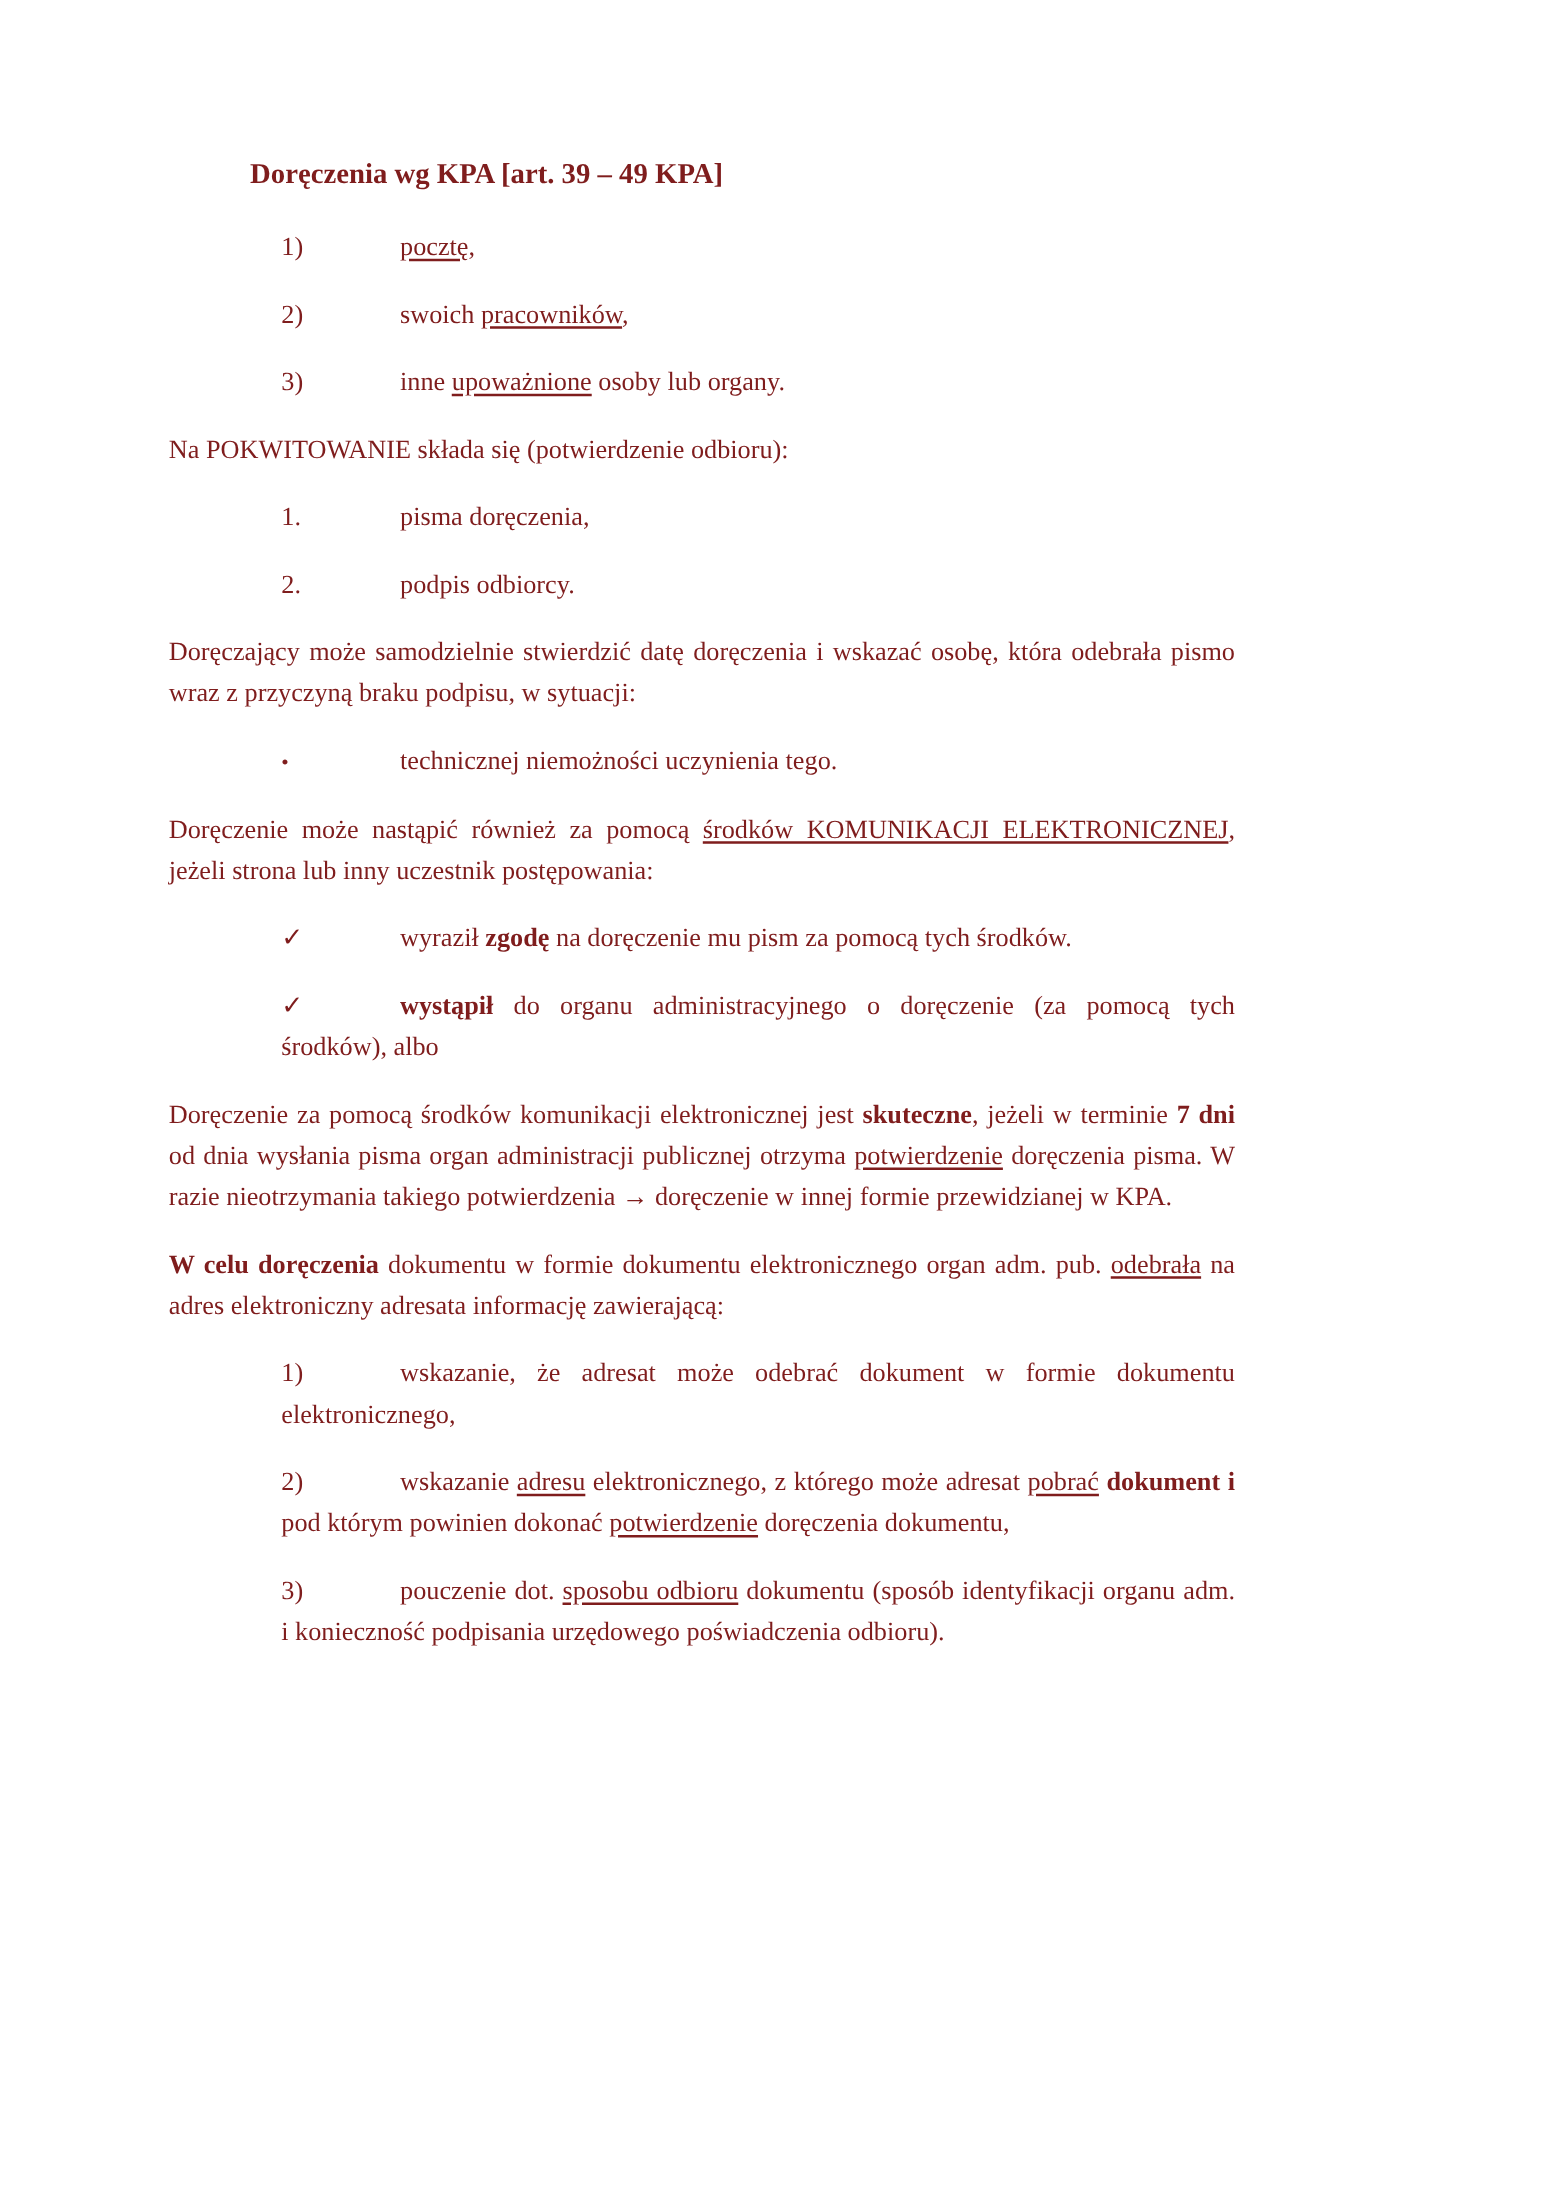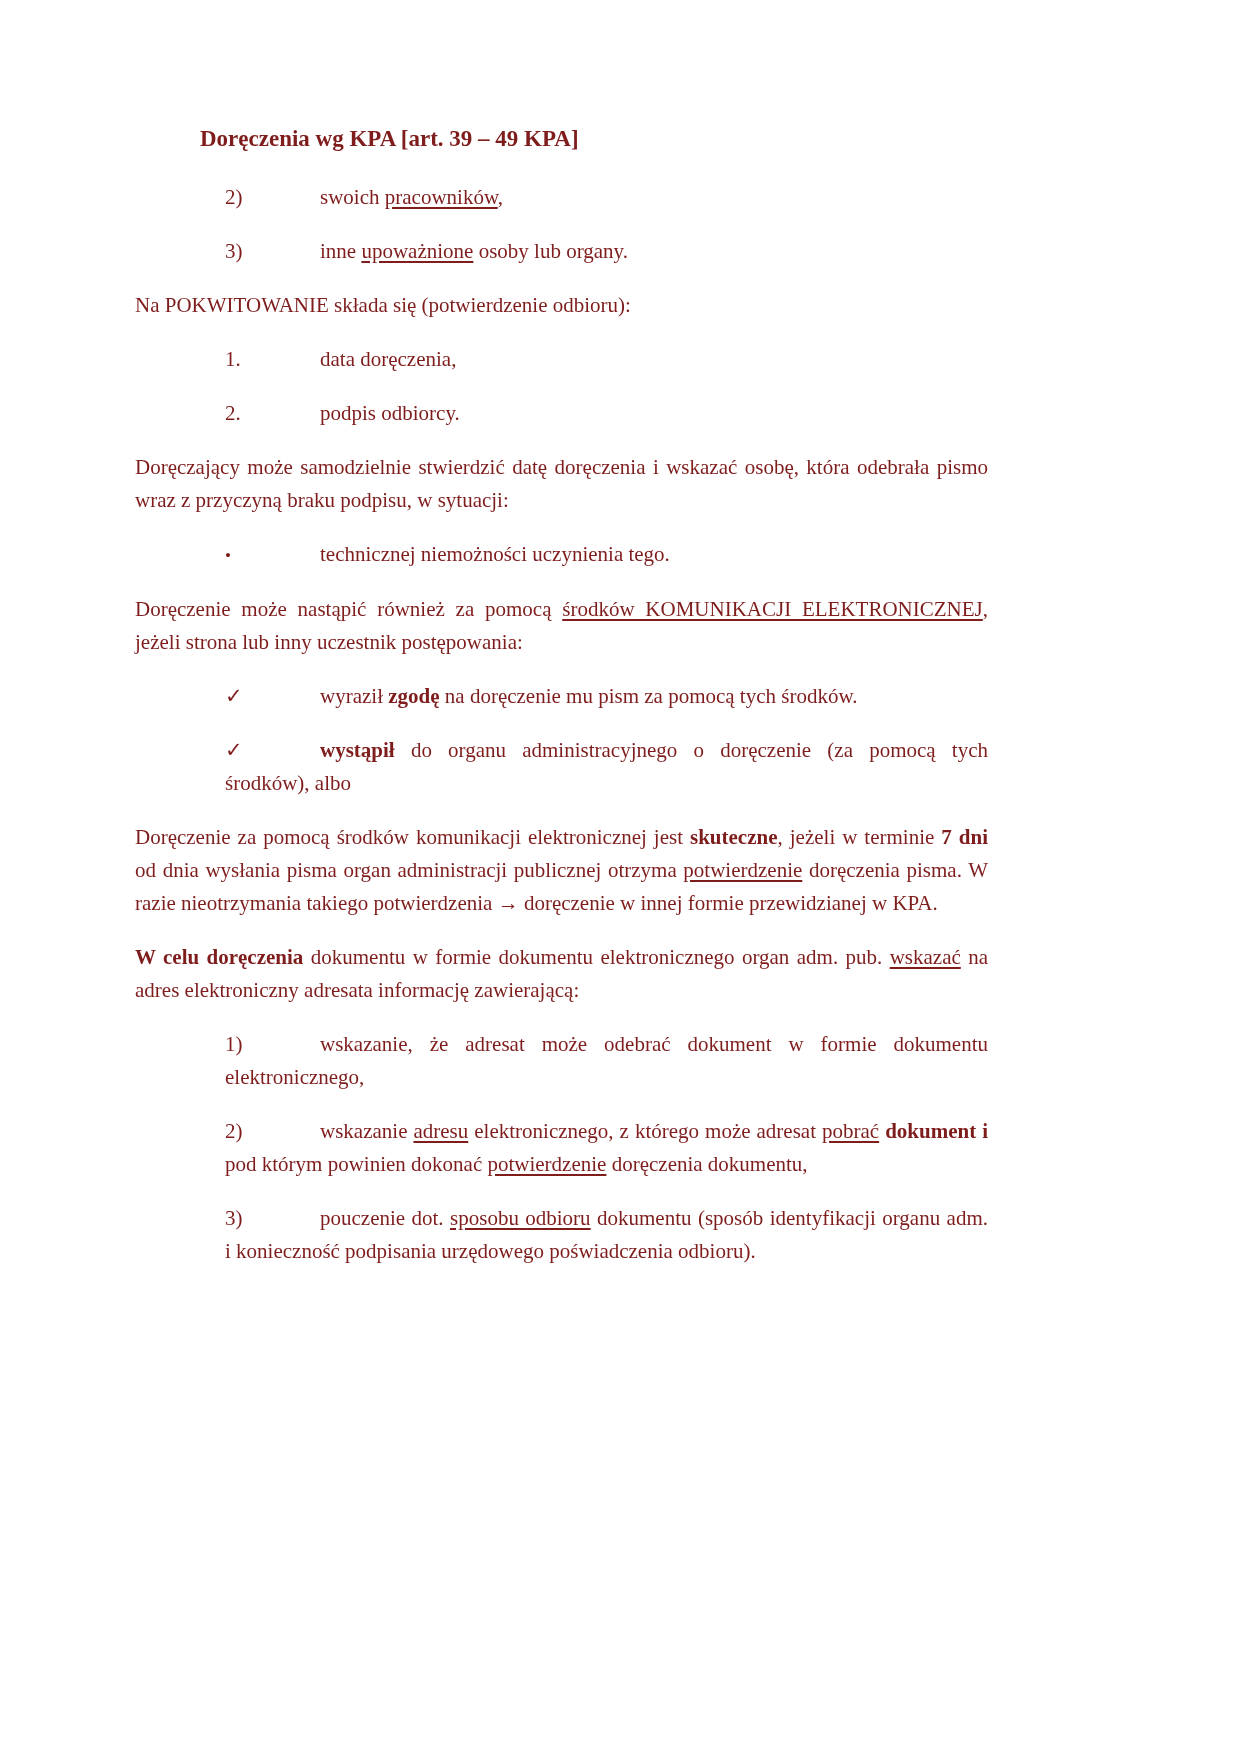--- a/index.html
+++ b/index.html
@@ -31,33 +31,36 @@
 </style>
 </head>
 <body>
 
 <div class="page">
 
   <div class="title"><span class="b">Doręczenia wg KPA [art. 39 – 49 KPA]</span></div>
 
 
 
+  <div class="li">
+    <span class="marker">1)</span><span class="li-text"><span class="u">pocztę</span><span>,</span></span>
+  </div>
 
   <div class="li">
     <span class="marker">2)</span><span class="li-text"><span>swoich </span><span class="u">pracowników</span><span>,</span></span>
   </div>
 
   <div class="li">
     <span class="marker">3)</span><span class="li-text"><span>inne </span><span class="u">upoważnione</span><span> osoby lub organy.</span></span>
   </div>
 
   <div class="para"><span>Na POKWITOWANIE składa się (potwierdzenie odbioru):</span></div>
 
   <div class="li">
-    <span class="marker">1.</span><span class="li-text"><span>data doręczenia,</span></span>
+    <span class="marker">1.</span><span class="li-text"><span>pisma doręczenia,</span></span>
   </div>
 
   <div class="li">
     <span class="marker">2.</span><span class="li-text"><span>podpis odbiorcy.</span></span>
   </div>
 
   <div class="para"><span>Doręczający może samodzielnie stwierdzić datę doręczenia i wskazać osobę, która odebrała pismo wraz z przyczyną braku podpisu, w sytuacji:</span></div>
 
 
   <div class="li">
@@ -69,21 +72,21 @@
   <div class="li">
     <span class="marker">✓</span><span class="li-text"><span>wyraził </span><span class="b">zgodę</span><span> na doręczenie mu pism za pomocą tych środków.</span></span>
   </div>
 
   <div class="li">
     <span class="marker">✓</span><span class="li-text"><span class="b">wystąpił</span><span> do organu administracyjnego o doręczenie (za pomocą tych środków), albo</span></span>
   </div>
 
   <div class="para"><span>Doręczenie za pomocą środków komunikacji elektronicznej jest </span><span class="b">skuteczne</span><span>, jeżeli w terminie </span><span class="b">7 dni</span><span> od dnia wysłania pisma organ administracji publicznej otrzyma </span><span class="u">potwierdzenie</span><span> doręczenia pisma. W razie nieotrzymania takiego potwierdzenia → doręczenie w innej formie przewidzianej w KPA.</span></div>
 
-  <div class="para"><span class="b">W celu doręczenia</span><span> dokumentu w formie dokumentu elektronicznego organ adm. pub. </span><span class="u">wskazać</span><span> na adres elektroniczny adresata informację zawierającą:</span></div>
+  <div class="para"><span class="b">W celu doręczenia</span><span> dokumentu w formie dokumentu elektronicznego organ adm. pub. </span><span class="u">odebrała</span><span> na adres elektroniczny adresata informację zawierającą:</span></div>
 
   <div class="li">
     <span class="marker">1)</span><span class="li-text"><span>wskazanie, że adresat może odebrać dokument w formie dokumentu elektronicznego,</span></span>
   </div>
 
   <div class="li">
     <span class="marker">2)</span><span class="li-text"><span>wskazanie </span><span class="u">adresu</span><span> elektronicznego, z którego może adresat </span><span class="u">pobrać</span><span> </span><span class="b">dokument i</span><span> pod którym powinien dokonać </span><span class="u">potwierdzenie</span><span> doręczenia dokumentu,</span></span>
   </div>
 
   <div class="li">

